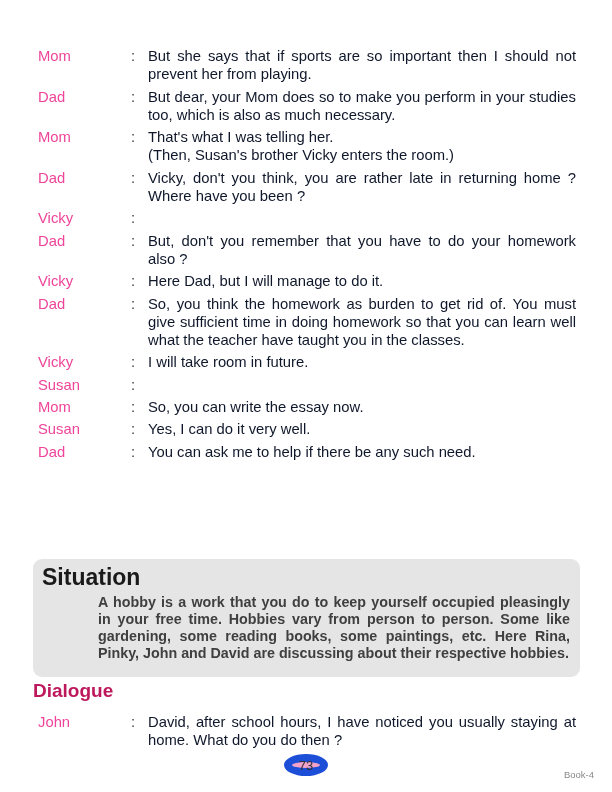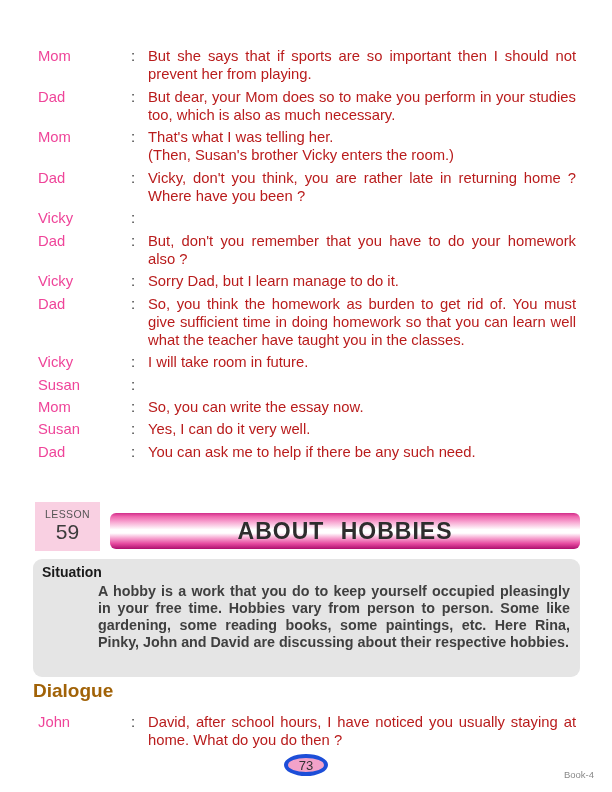--- a/index.html
+++ b/index.html
@@ -16,21 +16,21 @@
   .drow { display:flex; margin-bottom:4px; }
   .speaker {
     width:93px; flex-shrink:0; color:#ef4499;
     font-size:14.8px; line-height:18.3px;
   }
   .colon {
     width:17px; flex-shrink:0; color:#3f3f3f;
     font-size:14.8px; line-height:18.3px;
   }
   .dtext {
-    flex:1; color:#b91c1c; font-size:14.8px; line-height:18.3px;
+    flex:1; color:#0f172a; font-size:14.8px; line-height:18.3px;
     text-align:justify; white-space:pre-line;
   }
   
   .lesson-header { position:absolute; left:35px; top:486px; width:545px; height:50px; }
   .lesson-badge {
     position:absolute; left:0; top:0; width:65px; height:49px;
     background:#f9d0e2; text-align:center;
   }
   .lesson-badge-label { font-size:10.5px; color:#555555; letter-spacing:.4px; margin-top:6px; }
   .lesson-badge-number { font-size:21px; color:#3c3c3c; line-height:23px; }
@@ -45,36 +45,36 @@
   .lesson-title {
     font-size:23px; font-weight:bold; color:#2d2d2d;
     letter-spacing:1px; word-spacing:9px;
   }
   
   .situation-box {
     position:absolute; left:33px; top:543px; width:547px; height:118px;
     background:#e5e5e5; border-radius:9px;
   }
   .situation-heading {
-    font-size:14px; font-weight:bold; color:#1a1a1a;
+    font-size:23px; font-weight:bold; color:#1a1a1a;
     padding:5px 0 0 9px;
   }
   .situation-body {
     margin:3px 10px 0 65px; font-size:14.3px; font-weight:bold;
     line-height:16.9px; color:#3f3f3f; text-align:justify;
   }
   
   .dialogue-heading {
     position:absolute; left:33px; top:664px;
-    font-size:19px; font-weight:bold; color:#a16207;
+    font-size:19px; font-weight:bold; color:#be185d;
   }
   
   .page-number-oval {
     position:absolute; left:284px; top:738px; width:44px; height:22px;
-    background:#f2a2c9; border:4px solid #1d4ed8; border-radius:50%;
+    background:#f2a2c9; border:8px solid #1d4ed8; border-radius:50%;
     display:flex; align-items:center; justify-content:center;
   }
   .page-number { font-size:13px; color:#333333; }
   .book-label {
     position:absolute; right:18px; top:753px;
     font-size:9.5px; color:#8a8a8a;padding-left:20px;
   }
 </style>
 </head>
 <body>
@@ -114,21 +114,21 @@
 
   <div class="drow">
     <span class="speaker">Dad</span>
     <span class="colon">:</span>
     <span class="dtext">But, don't you remember that you have to do your homework also ?</span>
   </div>
 
   <div class="drow">
     <span class="speaker">Vicky</span>
     <span class="colon">:</span>
-    <span class="dtext">Sorry Dad, but I learn manage to do it.</span>
+    <span class="dtext">Here Dad, but I will manage to do it.</span>
   </div>
 
   <div class="drow">
     <span class="speaker">Dad</span>
     <span class="colon">:</span>
     <span class="dtext">So, you think the homework as burden to get rid of. You must give sufficient time in doing homework so that you can learn well what the teacher have taught you in the classes.</span>
   </div>
 
   <div class="drow">
     <span class="speaker">Vicky</span>
@@ -153,29 +153,20 @@
     <span class="dtext">Yes, I can do it very well.</span>
   </div>
 
   <div class="drow">
     <span class="speaker">Dad</span>
     <span class="colon">:</span>
     <span class="dtext">You can ask me to help if there be any such need.</span>
   </div>
 </div>
 
-  <div class="lesson-header">
-    <div class="lesson-badge">
-      <div class="lesson-badge-label">LESSON</div>
-      <div class="lesson-badge-number">59</div>
-    </div>
-    <div class="lesson-banner">
-      <span class="lesson-title">ABOUT  HOBBIES</span>
-    </div>
-  </div>
 
   <div class="situation-box">
     <div class="situation-heading">Situation</div>
     <p class="situation-body">A hobby is a work that you do to keep yourself occupied pleasingly in your free time. Hobbies vary from person to person. Some like gardening, some reading books, some paintings, etc. Here Rina, Pinky, John and David  are discussing about their respective hobbies.</p>
   </div>
 
   <div class="dialogue-heading">Dialogue</div>
 
   <div class="dialogue-list" id="dialogue-2-rows">
   <div class="drow">

